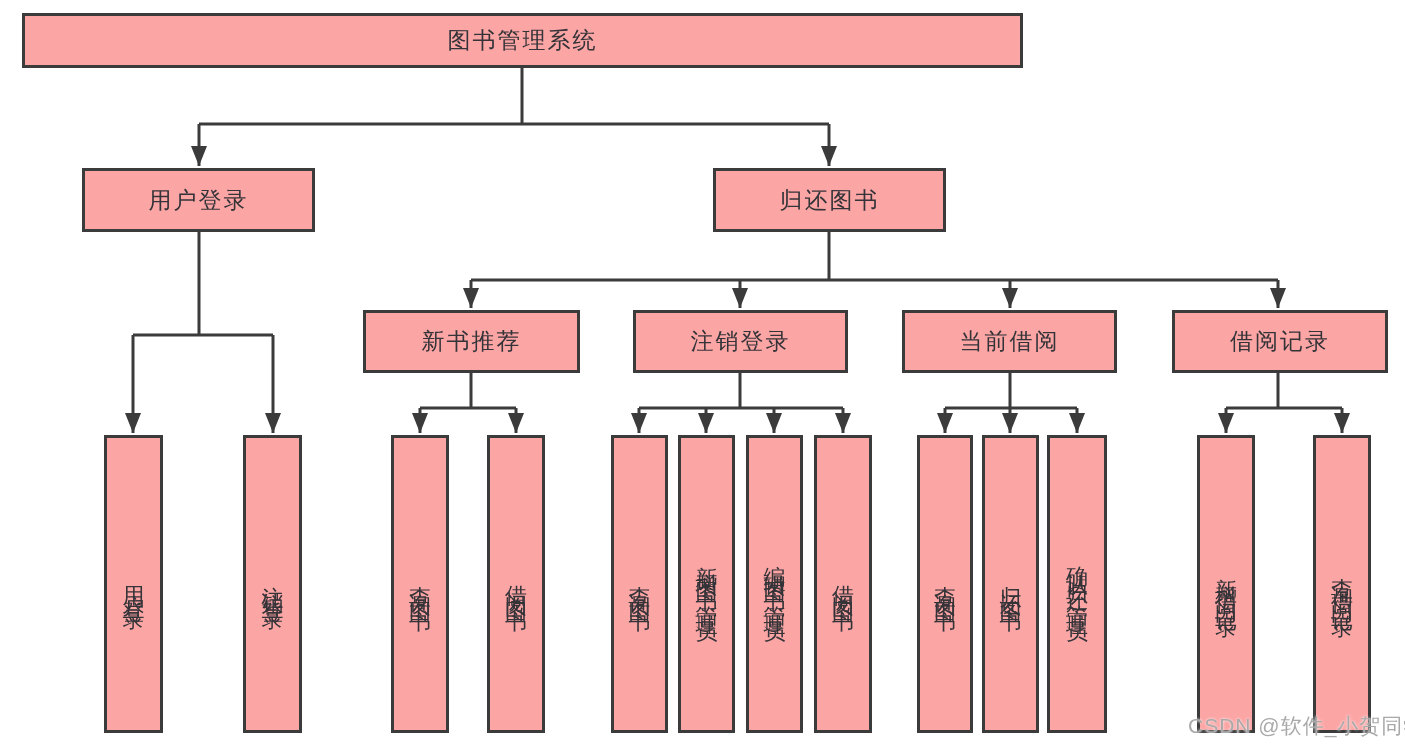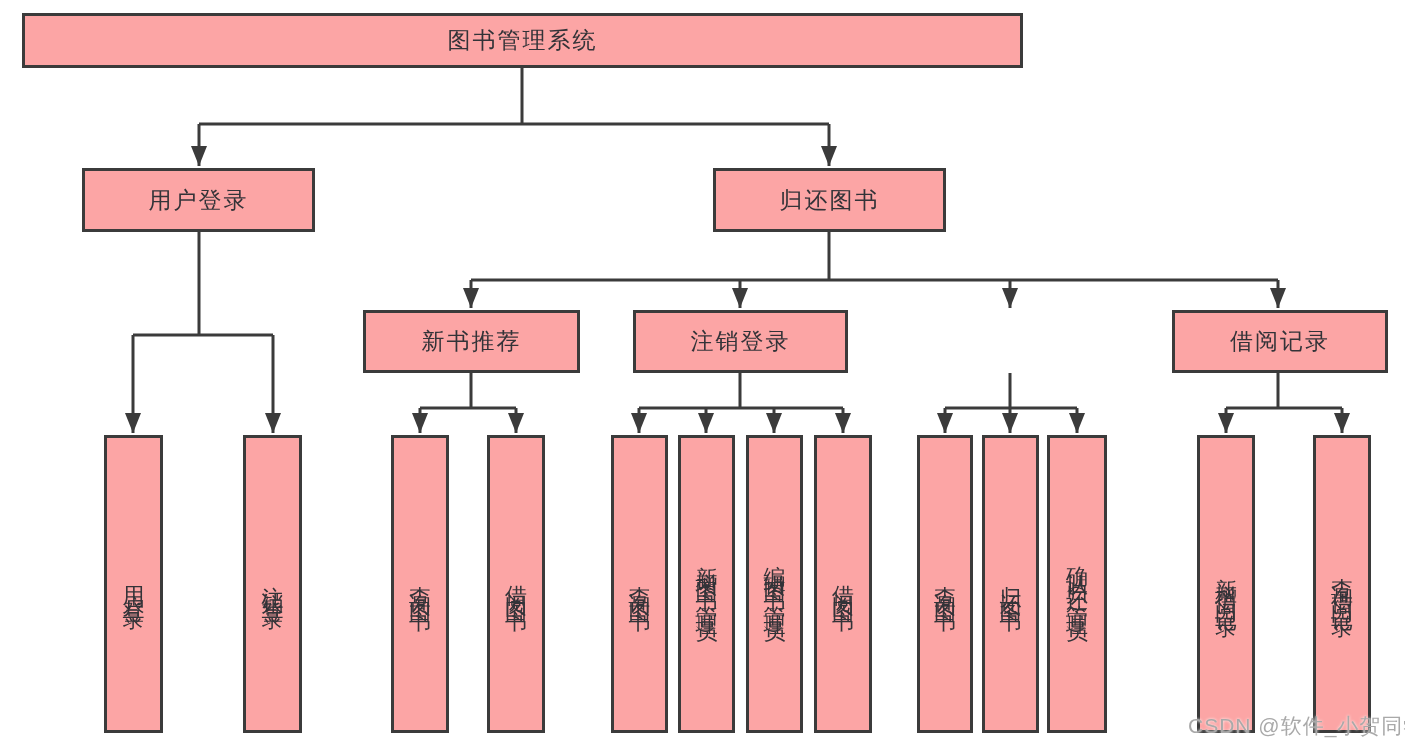--- a/index.html
+++ b/index.html
@@ -97,20 +97,23 @@
   <div class="node h-node" style="left:713px;top:168px;width:233px;height:64px">
     <span>归还图书</span>
   </div>
 
   <div class="node h-node" style="left:363px;top:310px;width:217px;height:63px">
     <span>新书推荐</span>
   </div>
   <div class="node h-node" style="left:633px;top:310px;width:215px;height:63px">
     <span>注销登录</span>
   </div>
+  <div class="node h-node" style="left:902px;top:310px;width:215px;height:63px">
+    <span>当前借阅</span>
+  </div>
   <div class="node h-node" style="left:1172px;top:310px;width:216px;height:63px">
     <span>借阅记录</span>
   </div>
 
   <div class="node leaf" style="left:104px;top:435px;width:59px;height:298px">
     <span class="vtext">用户登录</span>
   </div>
   <div class="node leaf" style="left:243px;top:435px;width:59px;height:298px">
     <span class="vtext">注销登录</span>
   </div>

